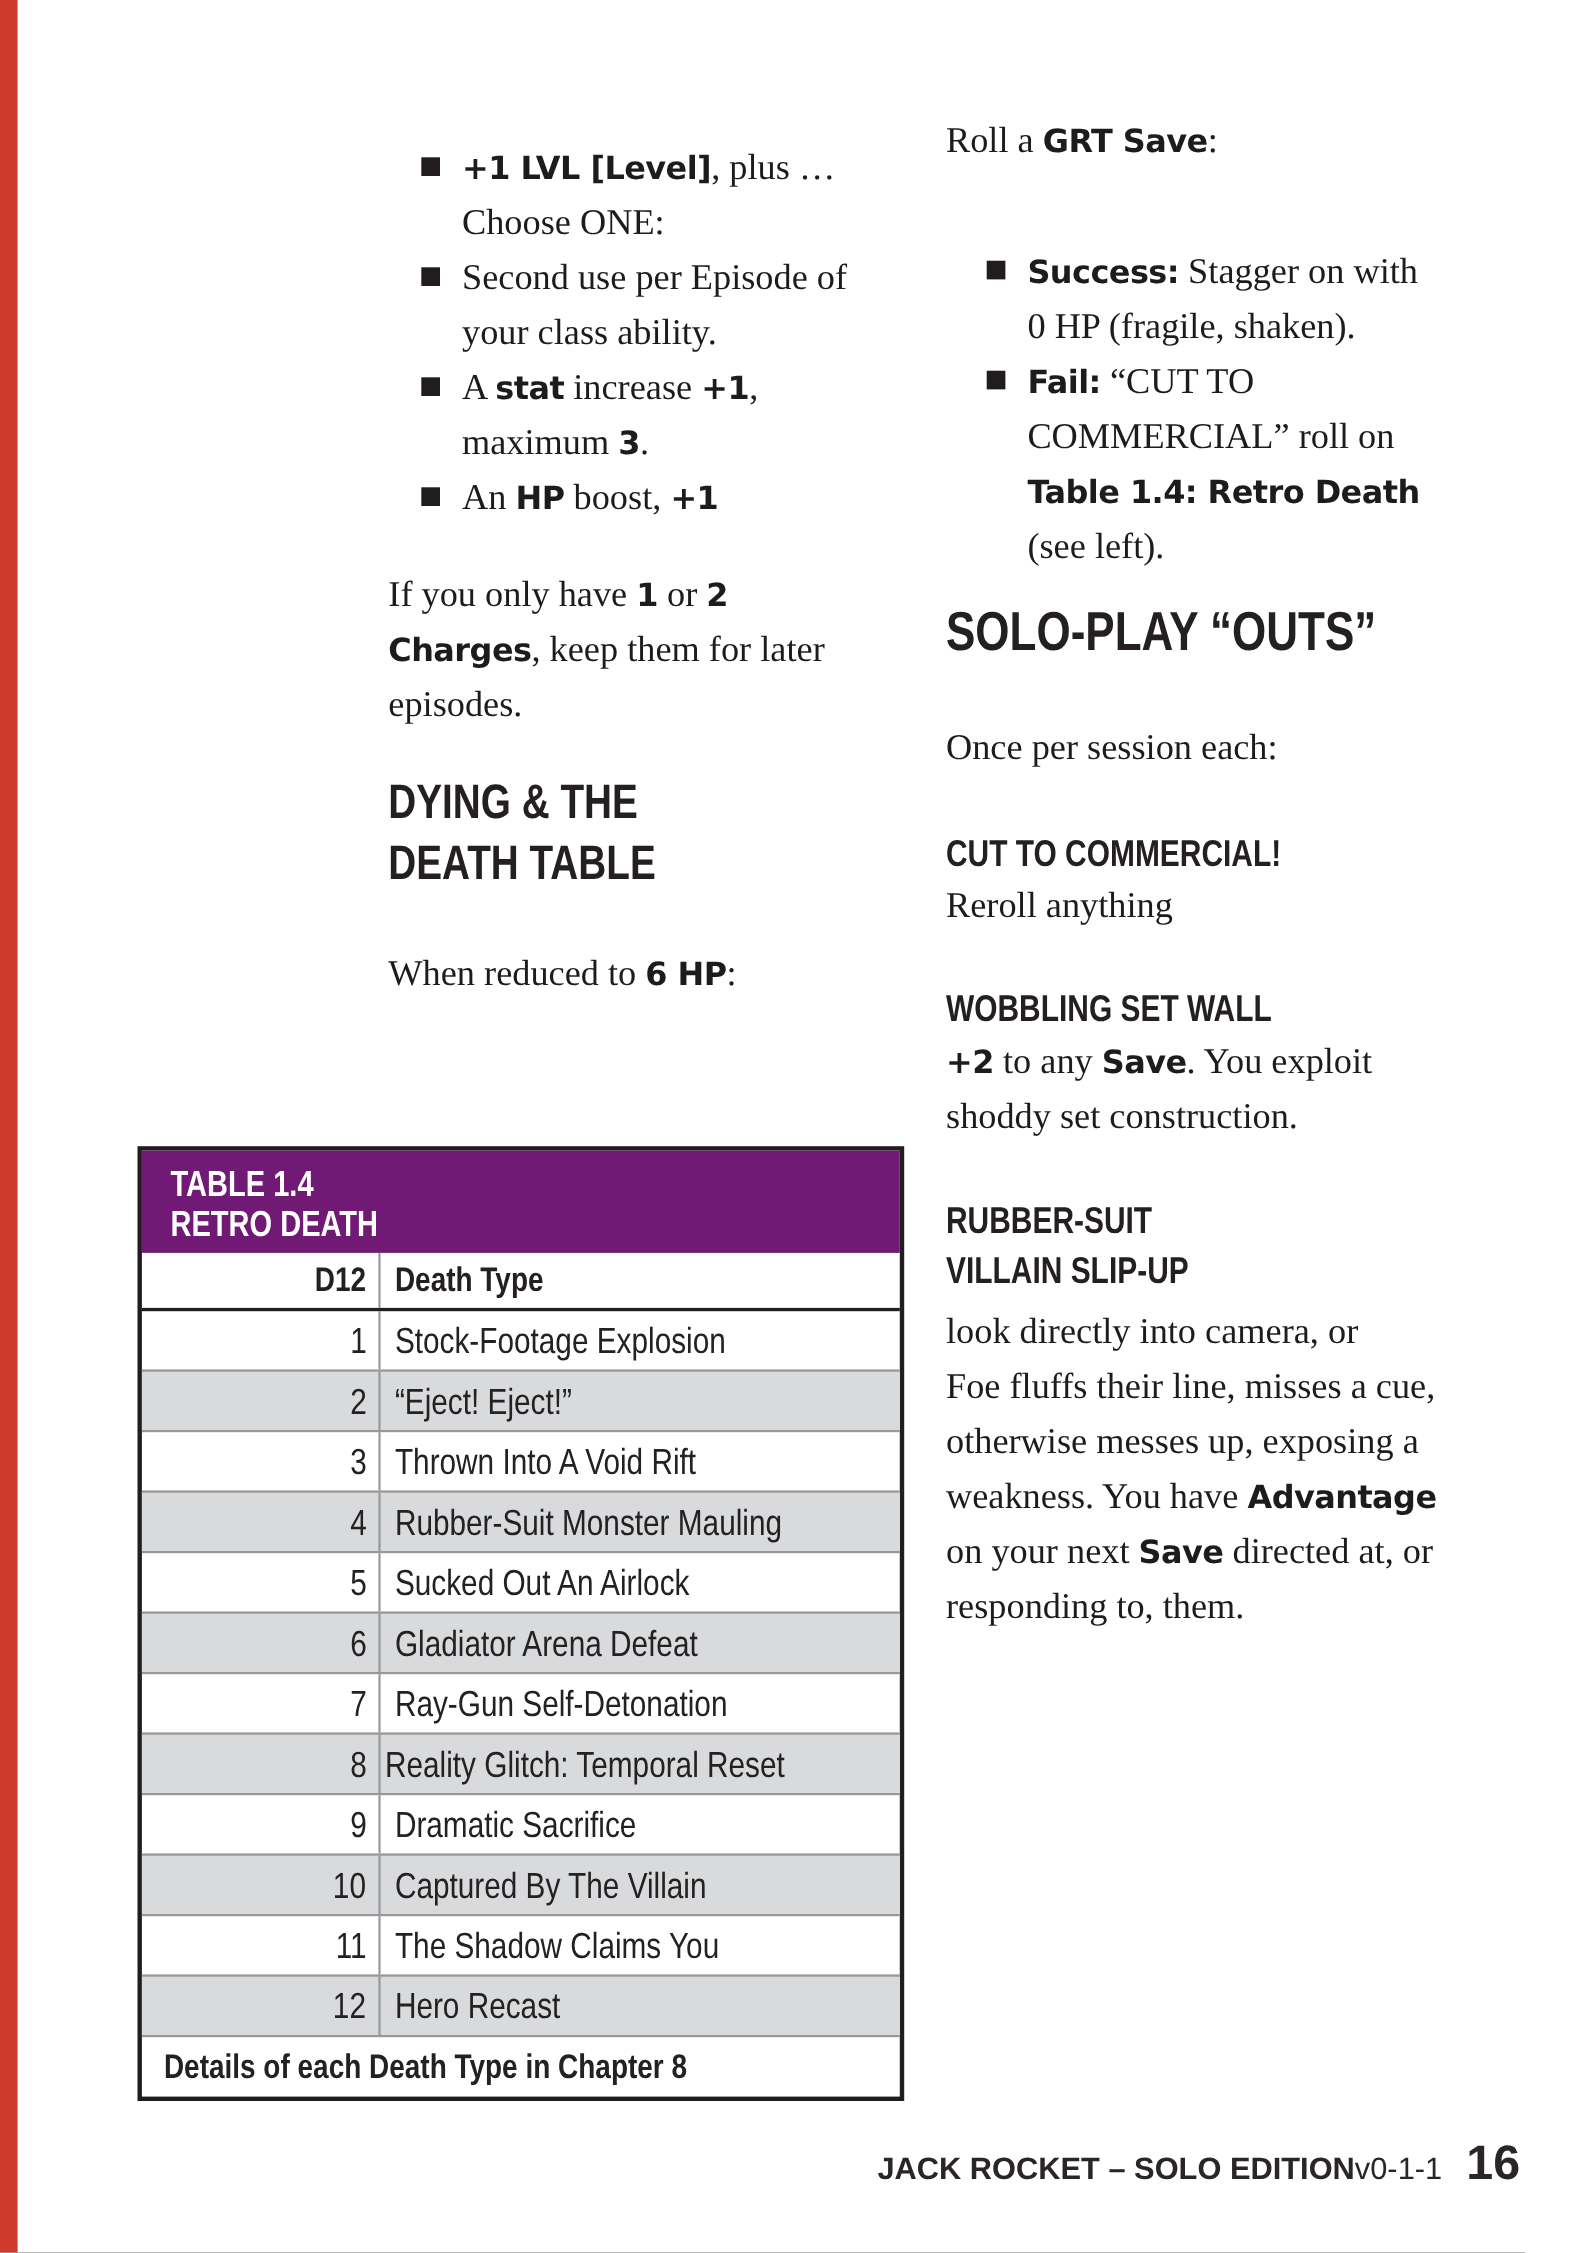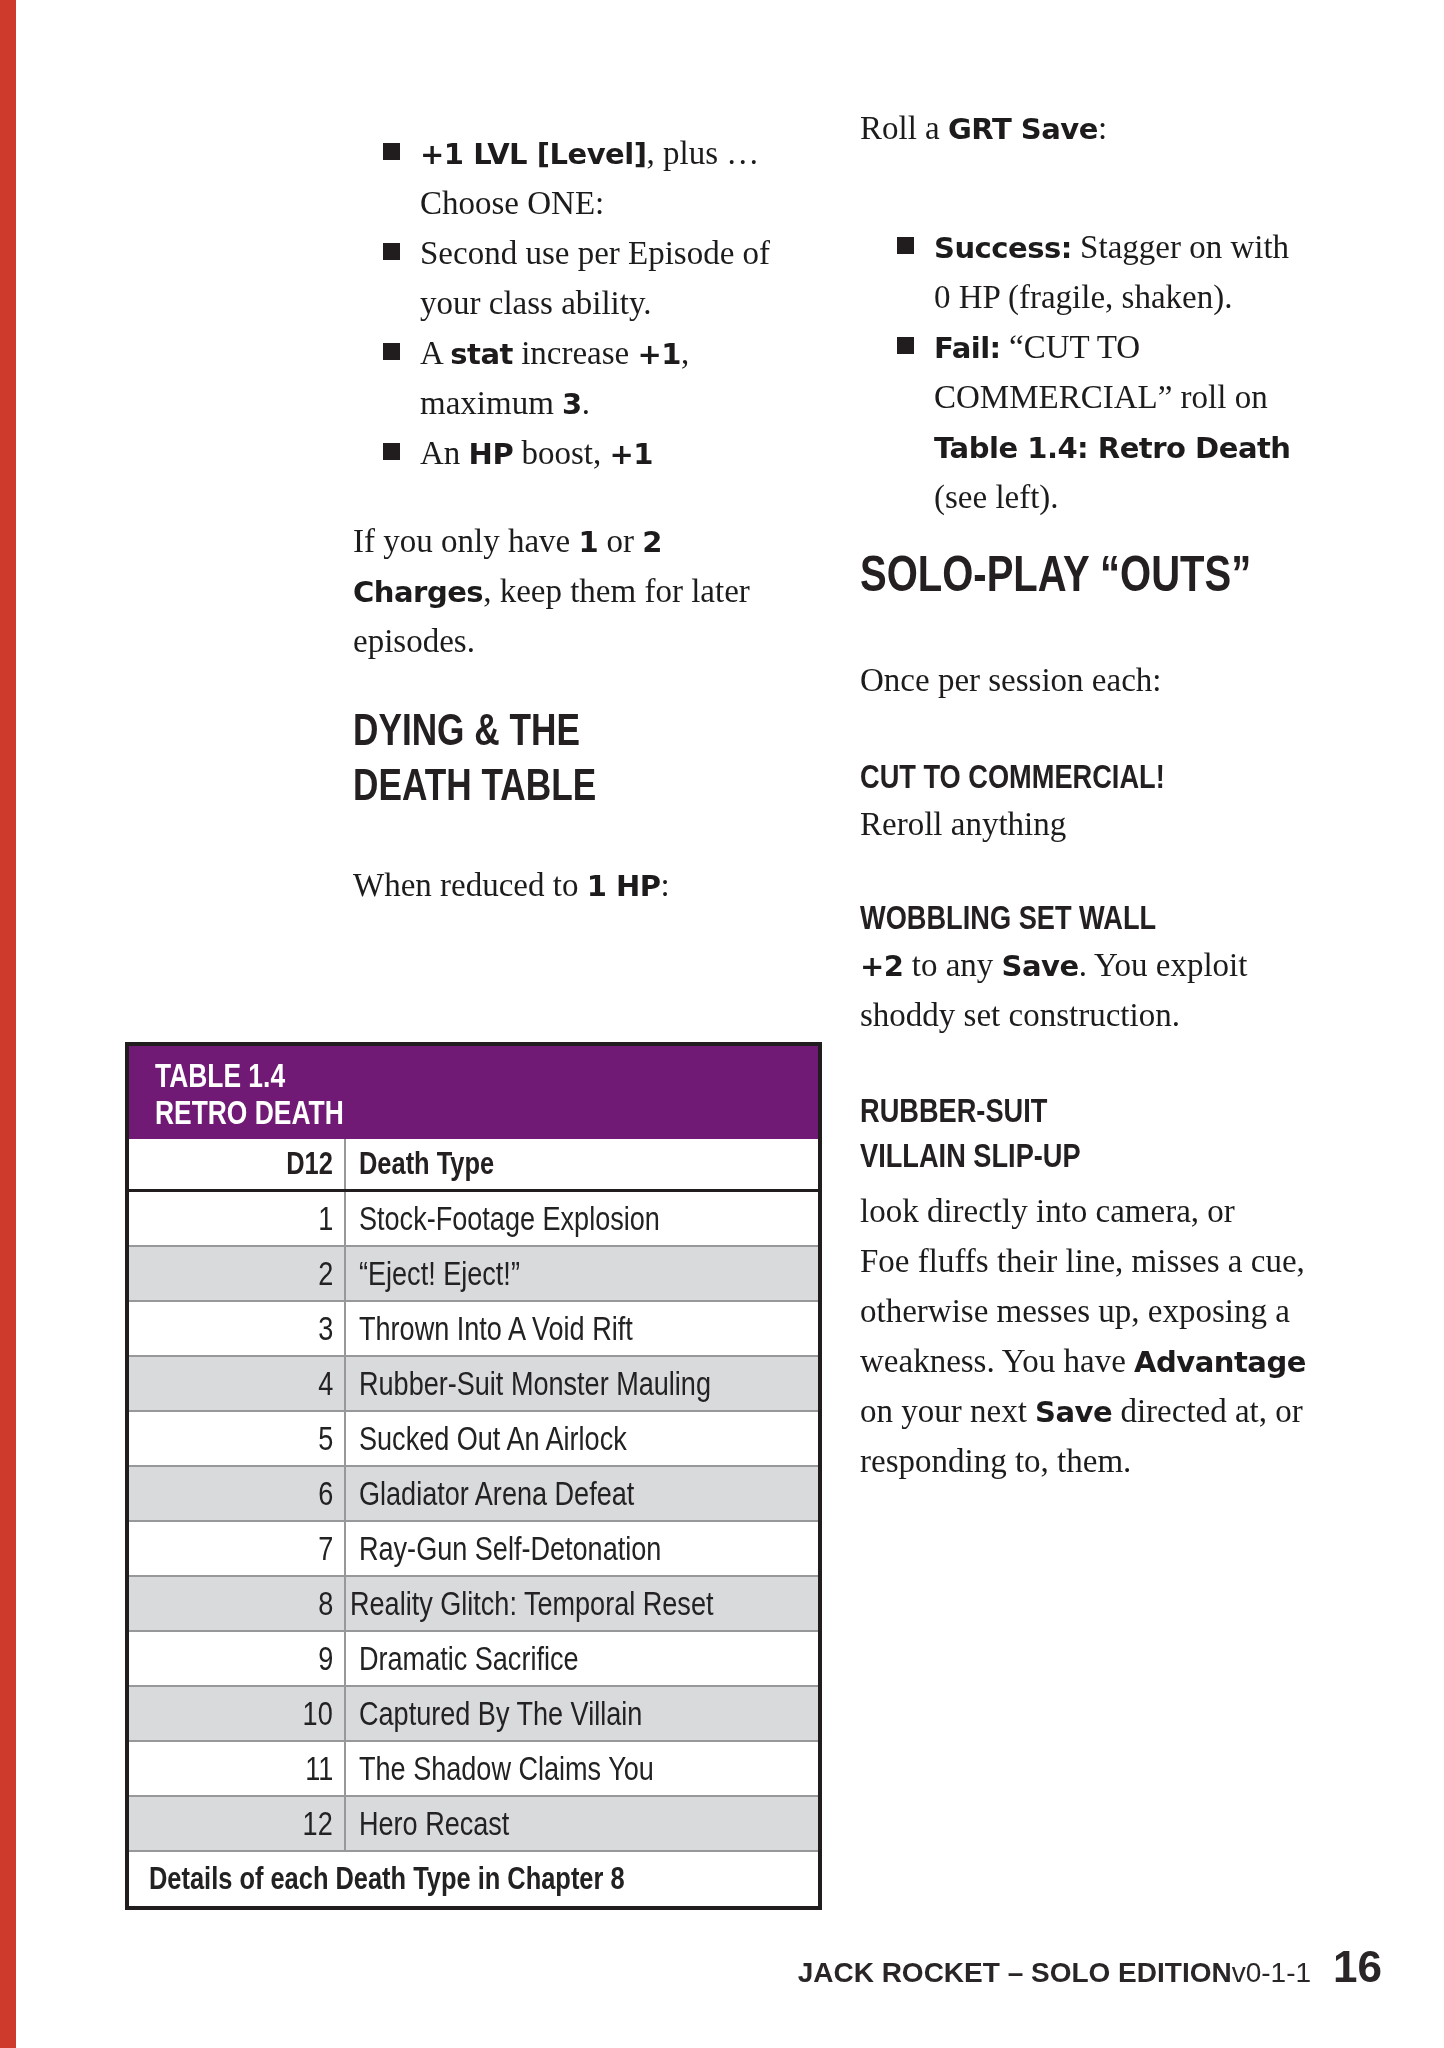--- a/index.html
+++ b/index.html
@@ -101,21 +101,21 @@
       <div class="line"><span class="b">Charges</span><span>, keep them for later</span></div>
       <div class="line"><span>episodes.</span></div>
     </div>
 
   <div class="abs hd hd-lg" style="left:353px;top:702px;">
     <div>DYING &amp; THE</div>
     <div>DEATH TABLE</div>
   </div>
 
   <div class="abs serif" style="left:353px;top:860px;">
-      <div class="line"><span>When reduced to </span><span class="b">1 HP</span><span>:</span></div>
+      <div class="line"><span>When reduced to </span><span class="b">6 HP</span><span>:</span></div>
     </div>
 
   <div class="abs tbl" style="left:125px;top:1042px;">
     <div class="tblhead">
       <div class="hline">TABLE 1.4</div>
       <div class="hline">RETRO DEATH</div>
     </div>
     <div class="grid-head">
       <div class="c1">
           <span class="condR">D12</span>

